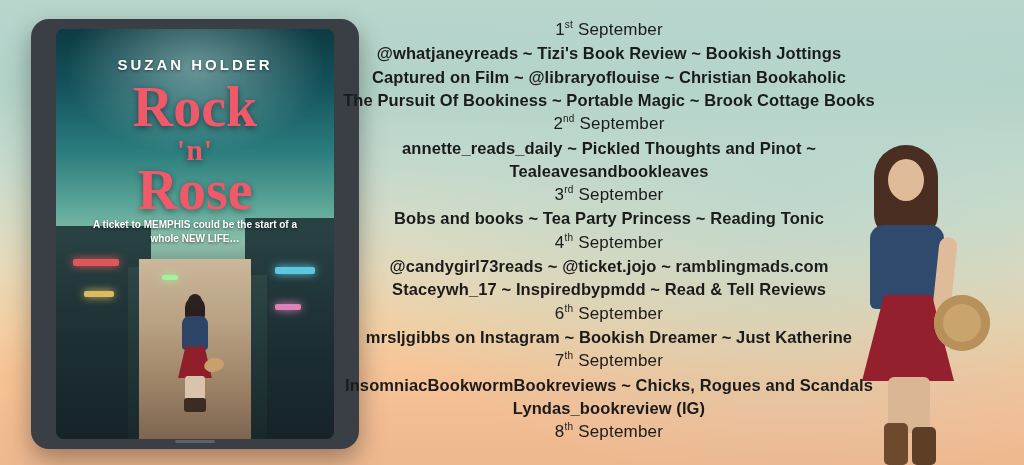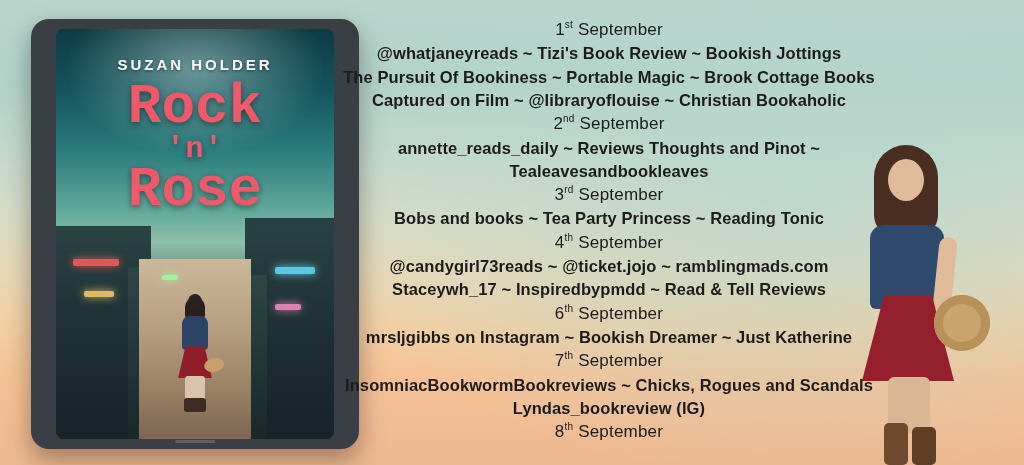--- a/index.html
+++ b/index.html
@@ -129,21 +129,21 @@
     letter-spacing: 3px;
     font-size: 15px;
     font-weight: bold;
     text-shadow: 0 1px 3px rgba(0,0,0,0.5);
   }
   .cover-title {
     position: absolute;
     top: 13%;
     left: 0; right: 0;
     text-align: center;
-    font-family: Liberation Mono, monospace;
+    font-family: Liberation Serif, serif;
     color: #f0596a;
     font-size: 56px;
     line-height: 0.92;
     font-weight: bold;
     text-shadow: 0 2px 6px rgba(0,0,0,0.45);
   }
   .cover-title .mid {
     display: block;
     font-size: 30px;
     margin: 2px 0;
@@ -224,42 +224,43 @@
           <div class="boots"></div>
           <div class="hat"></div>
         </div>
       </div>
       <div class="cover-author">SUZAN HOLDER</div>
       <div class="cover-title">
         <span>Rock</span>
         <span class="mid">'n'</span>
         <span>Rose</span>
       </div>
+      <div class="cover-tag">A ticket to MEMPHIS could be the start of a whole NEW LIFE…</div>
     </div>
   </div>
 
   <div class="photo-woman">
     <div class="pw-hair"></div>
     <div class="pw-head"></div>
     <div class="pw-top"></div>
     <div class="pw-arm"></div>
     <div class="pw-skirt"></div>
     <div class="pw-legs"></div>
     <div class="pw-boot1"></div>
     <div class="pw-boot2"></div>
     <div class="pw-hat"></div>
   </div>
 
   <div class="tour" id="tour-list">
       <div class="date"><span>1</span><sup>st</sup><span> September</span></div>
       <div class="hosts">@whatjaneyreads ~ Tizi's Book Review ~ Bookish Jottings</div>
+      <div class="hosts">Captured on Film ~ @libraryoflouise ~ Christian Bookaholic</div>
       <div class="hosts">The Pursuit Of Bookiness ~ Portable Magic ~ Brook Cottage Books</div>
-      <div class="hosts">Captured on Film ~ @libraryoflouise ~ Christian Bookaholic</div>
       <div class="date"><span>2</span><sup>nd</sup><span> September</span></div>
-      <div class="hosts">annette_reads_daily ~ Reviews Thoughts and Pinot ~ Tealeavesandbookleaves</div>
+      <div class="hosts">annette_reads_daily ~ Pickled Thoughts and Pinot ~ Tealeavesandbookleaves</div>
       <div class="date"><span>3</span><sup>rd</sup><span> September</span></div>
       <div class="hosts">Bobs and books ~ Tea Party Princess ~ Reading Tonic</div>
       <div class="date"><span>4</span><sup>th</sup><span> September</span></div>
       <div class="hosts">@candygirl73reads ~ @ticket.jojo ~ ramblingmads.com</div>
       <div class="hosts">Staceywh_17 ~ Inspiredbypmdd ~ Read &amp; Tell Reviews</div>
       <div class="date"><span>6</span><sup>th</sup><span> September</span></div>
       <div class="hosts">mrsljgibbs on Instagram ~ Bookish Dreamer ~ Just Katherine</div>
       <div class="date"><span>7</span><sup>th</sup><span> September</span></div>
       <div class="hosts">InsomniacBookwormBookreviews ~ Chicks, Rogues and Scandals</div>
       <div class="hosts">Lyndas_bookreview (IG)</div>

